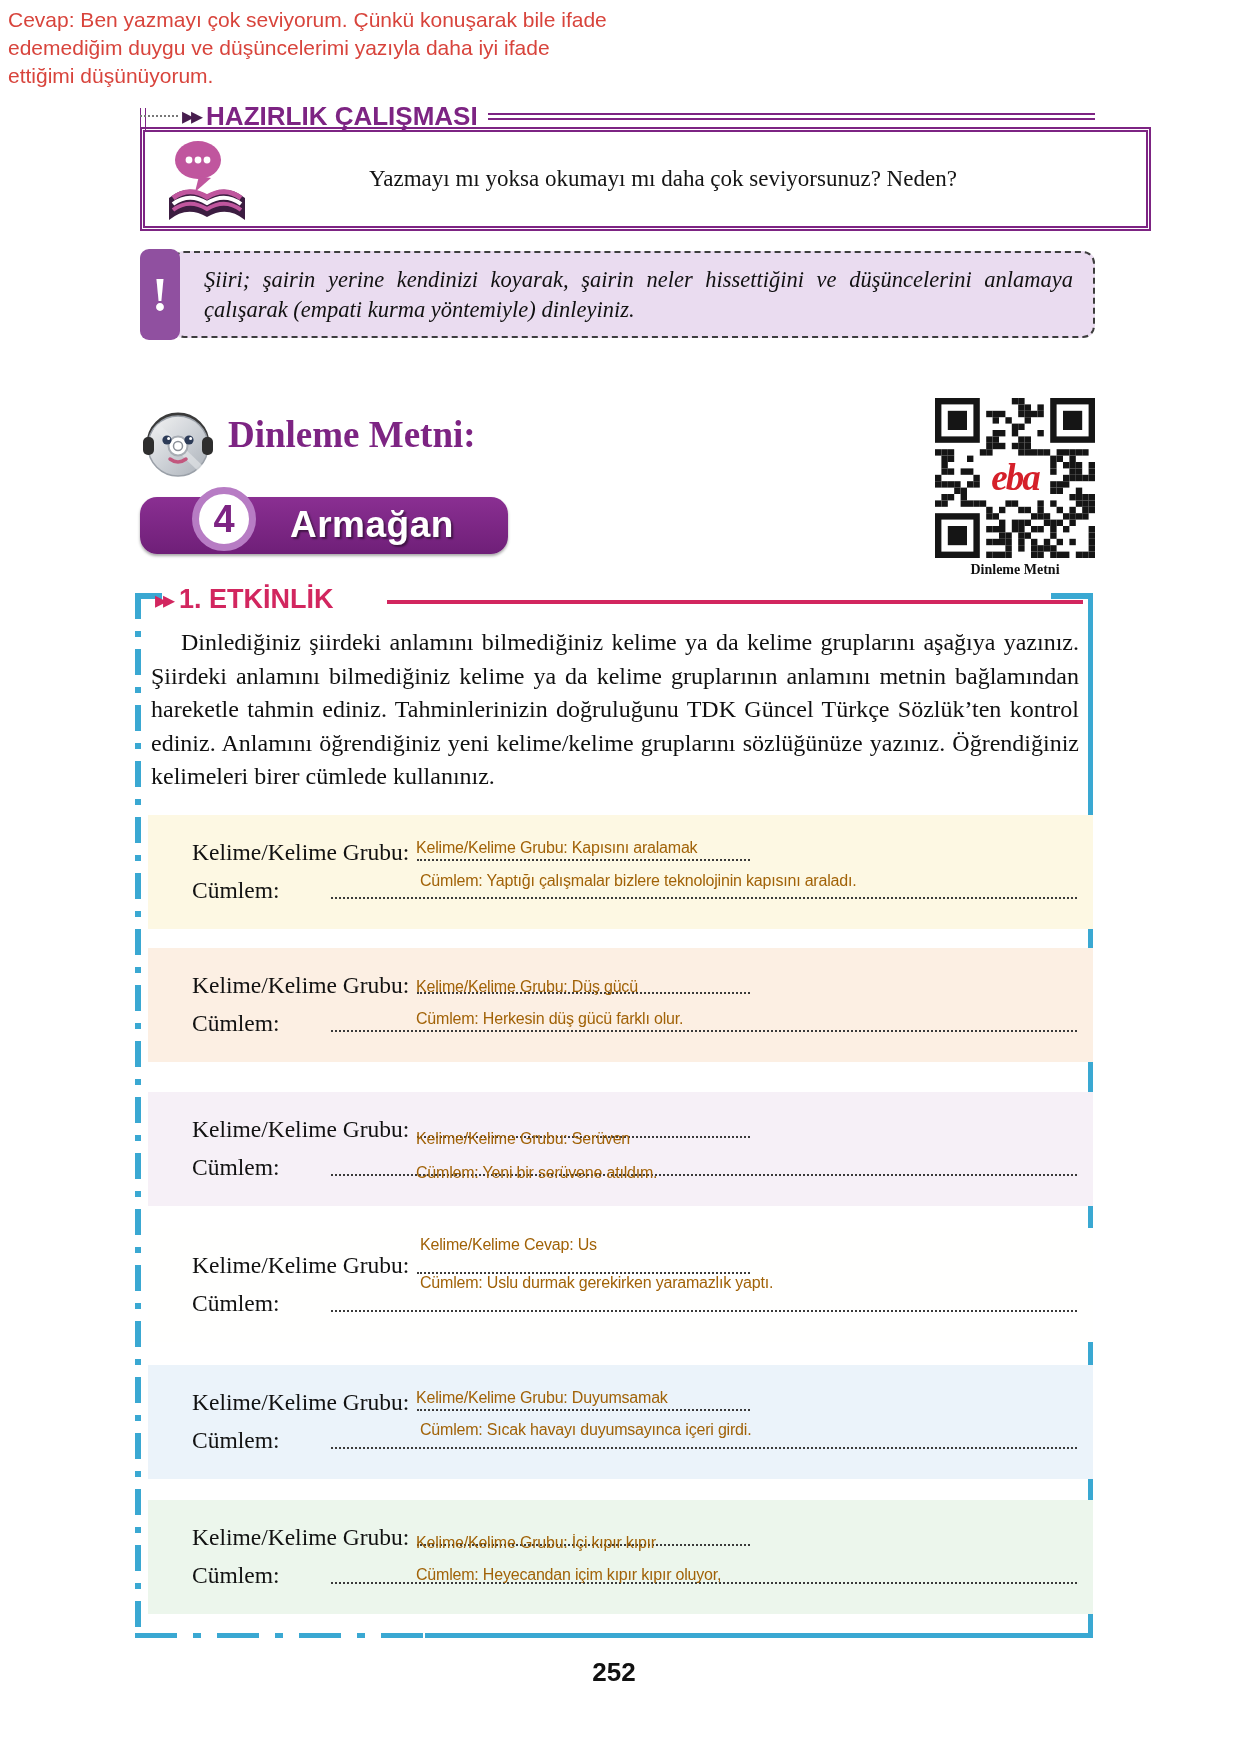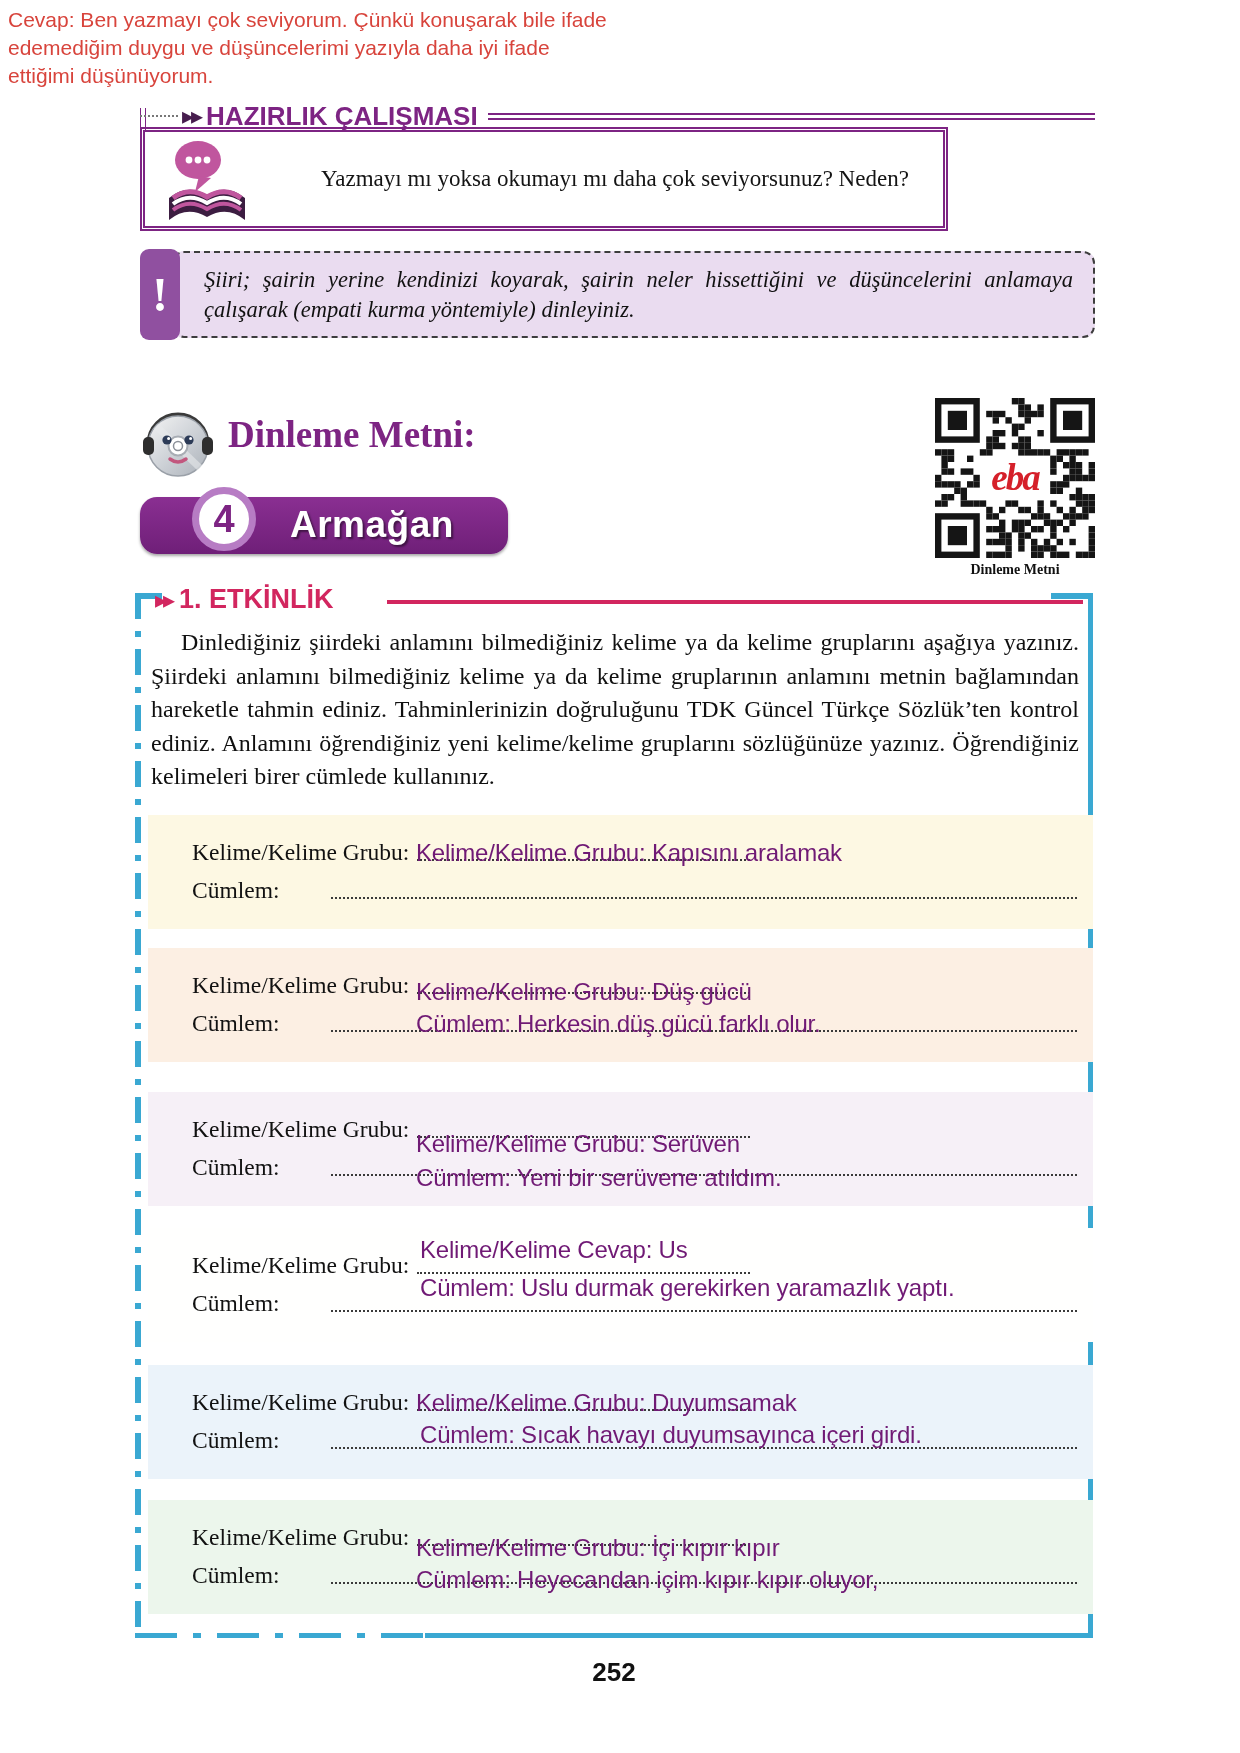--- a/index.html
+++ b/index.html
@@ -20,22 +20,22 @@
   .hz-leader { width:38px; height:0; border-top:2.5px dotted #777; margin-right:4px; }
   .hz-arrows::before { content:"\25B8\25B8"; letter-spacing:-3px; }
   .hz-arrows { color:#471d4e; font-size:24px; line-height:1; margin-right:6px;
     font-family:"DejaVu Sans", sans-serif; }
   .hz-title { color:#7d2483; font-family:"Liberation Sans", sans-serif;
     font-weight:bold; font-size:26px; letter-spacing:0px; white-space:nowrap; }
   .hz-line { flex:1; height:7px; margin-left:10px;
     border-top:2px solid #7d2483; border-bottom:2px solid #7d2483; }
   .hz-left-ext { position:absolute; left:140px; top:108px; width:6px; height:22px;
     border-left:1.5px solid #7d2483; border-right:1.5px solid #7d2483; }
-  .hz-box { position:absolute; left:140px; top:127px; width:808px; height:104px;
-    border:5px double #7d2483; display:flex; align-items:center; }
+  .hz-box { position:absolute; left:140px; top:127px; width:1011px; height:104px;
+    border:5px double #7d2483; display:flex; align-items:center;gap:48px; }
   .hz-icon { margin-left:14px; flex:0 0 96px; height:92px; margin-top:6px; }
   .hz-question { font-size:23px; color:#141414; margin-left:66px; }
   
   .note-wrap { position:absolute; left:140px; top:251px; width:955px; height:87px; }
   .note-content { position:absolute; left:32px; right:0; top:0; bottom:0;
     background:#eadcf0; border:2px dashed #3d3d3d; border-radius:12px;
     padding:12px 20px 0 30px; font-style:italic; font-size:22.5px; line-height:30px;
     color:#111; text-align:justify; }
   .note-tab { position:absolute; left:0; top:-2px; width:40px; height:91px;
     background:#9050a0; border-radius:9px; display:flex; align-items:center;
@@ -88,22 +88,22 @@
     color:#101010; }
   
   .block { position:absolute; left:13px; width:945px; height:114px; }
   .b1 { top:222px; } .b2 { top:355px; } .b3 { top:499px; }
   .b4 { top:635px; } .b5 { top:772px; } .b6 { top:907px; }
   .row { position:absolute; display:flex; align-items:flex-end; }
   .row.kg { left:44px; top:24px; width:558px;justify-content:space-between; }
   .row.cm { left:44px; top:62px; right:16px;gap:44px; }
   .lbl { font-size:23.5px; color:#111; white-space:nowrap; }
   .leader { flex:1; border-bottom:2.5px dotted #3a3a3a; margin:0 0 5px 8px; height:0; }
-  .red { position:absolute; color:#701a75; font-family:"Liberation Sans", sans-serif;
-    font-size:24px; font-weight:500; white-space:nowrap; letter-spacing:-.2px; }
+  .red { position:absolute; color:#a16207; font-family:"Liberation Sans", sans-serif;
+    font-size:16px; font-weight:500; white-space:nowrap; letter-spacing:-.2px; }
   .b1 .r1 { left:268px; top:24px; } .b1 .r2 { left:272px; top:57px; }
   .b2 .r1 { left:268px; top:30px; } .b2 .r2 { left:268px; top:62px; }
   .b3 .r1 { left:268px; top:38px; } .b3 .r2 { left:268px; top:72px; }
   .b4 .r1 { left:272px; top:8px;  } .b4 .r2 { left:272px; top:46px; }
   .b5 .r1 { left:268px; top:24px; } .b5 .r2 { left:272px; top:56px; }
   .b6 .r1 { left:268px; top:34px; } .b6 .r2 { left:268px; top:66px; }
   
   .page-num { position:absolute; top:1657px; left:135px; width:958px; text-align:center;
     font-family:"Liberation Sans", sans-serif; font-weight:bold; font-size:26px; color:#111; }
 </style>
@@ -382,20 +382,21 @@
     <div class="block b1" style="background-color: rgb(253, 248, 227);">
       <div class="row kg">
           <span class="lbl">Kelime/Kelime Grubu:</span>
           <span class="leader"></span>
         </div>
       <div class="row cm">
           <span class="lbl">Cümlem:</span>
           <span class="leader"></span>
         </div>
       <div class="red r1">Kelime/Kelime Grubu: Kapısını aralamak</div>
+      <div class="red r2">Cümlem: Yaptığı çalışmalar bizlere teknolojinin kapısını araladı.</div>
     </div>
 
     <div class="block b2" style="background-color: rgb(252, 239, 227);">
       <div class="row kg">
           <span class="lbl">Kelime/Kelime Grubu:</span>
           <span class="leader"></span>
         </div>
       <div class="row cm">
           <span class="lbl">Cümlem:</span>
           <span class="leader"></span>

